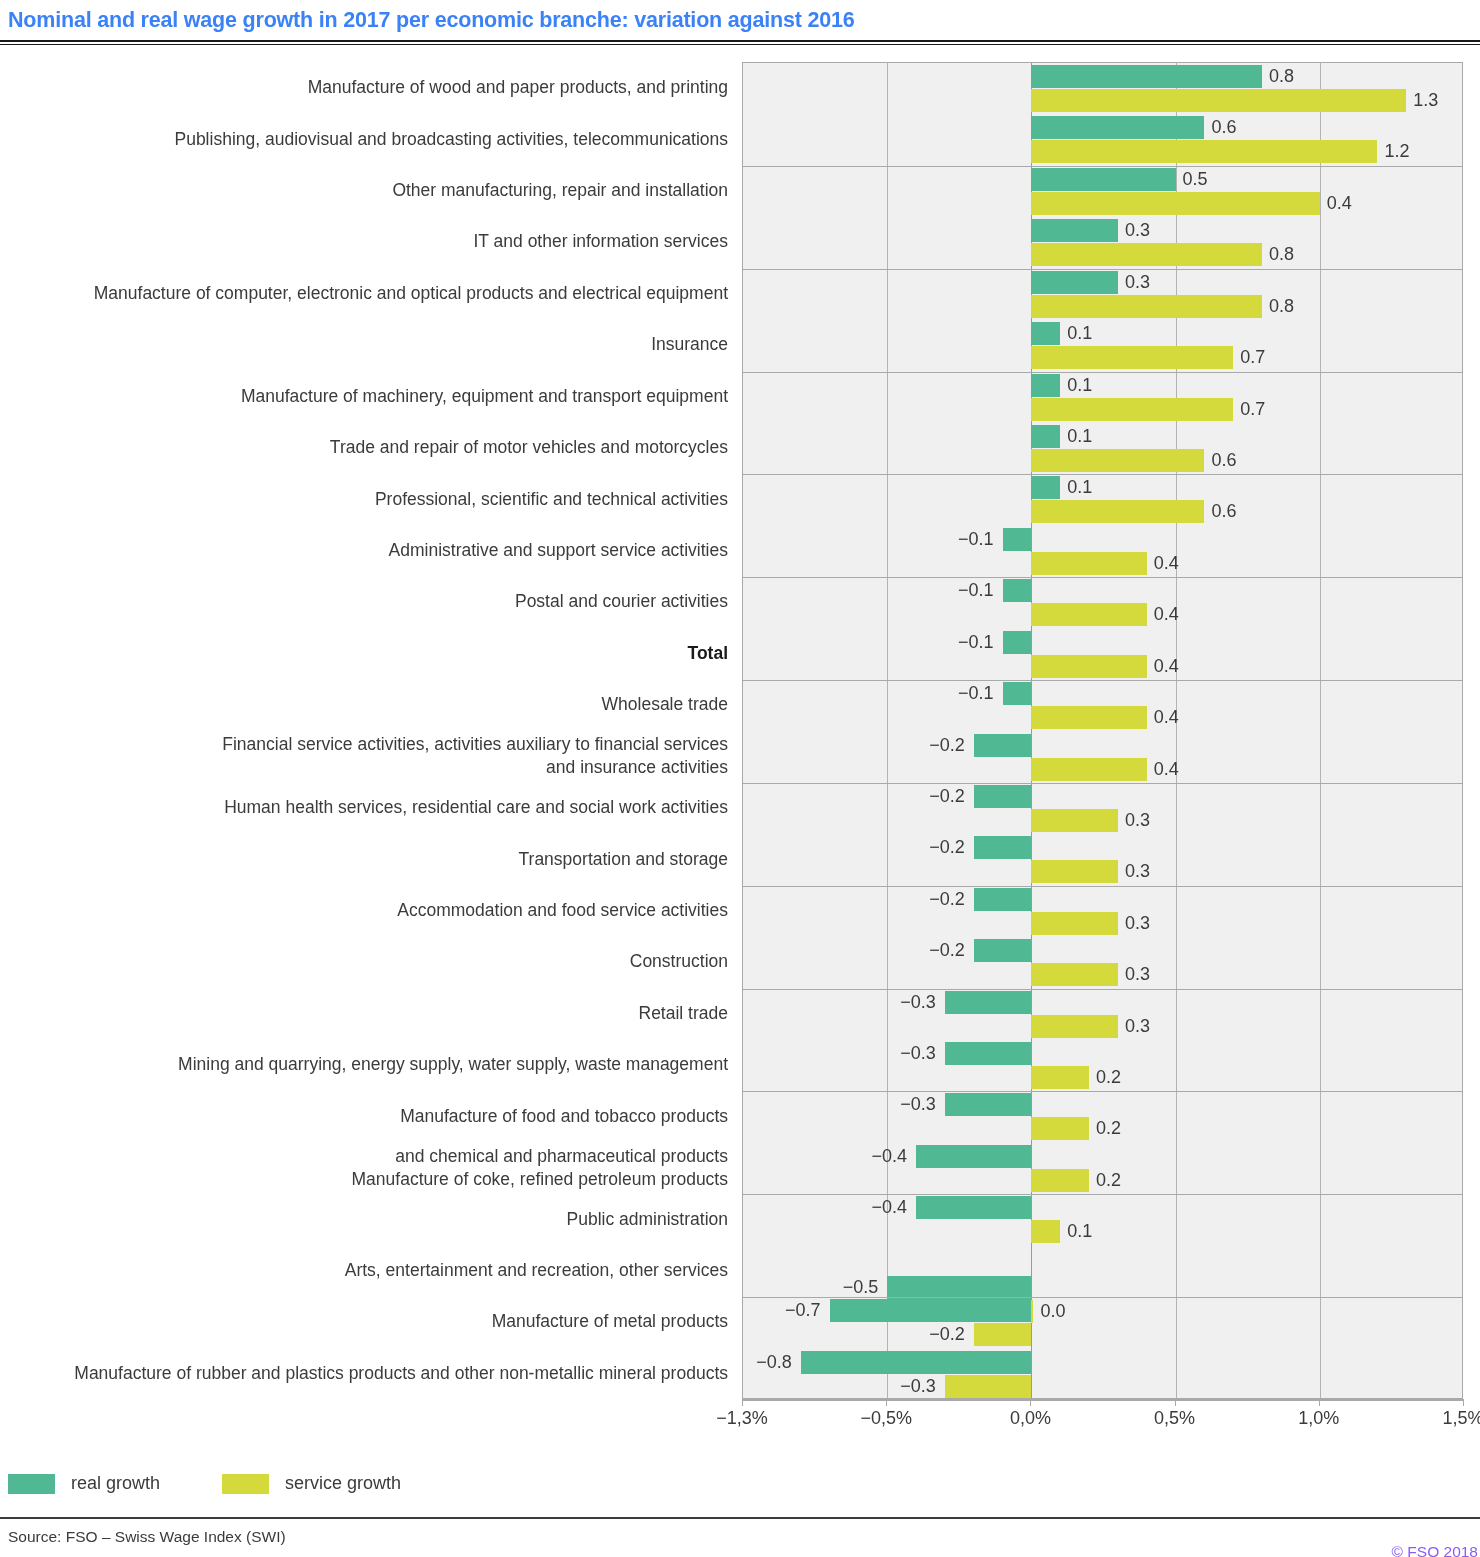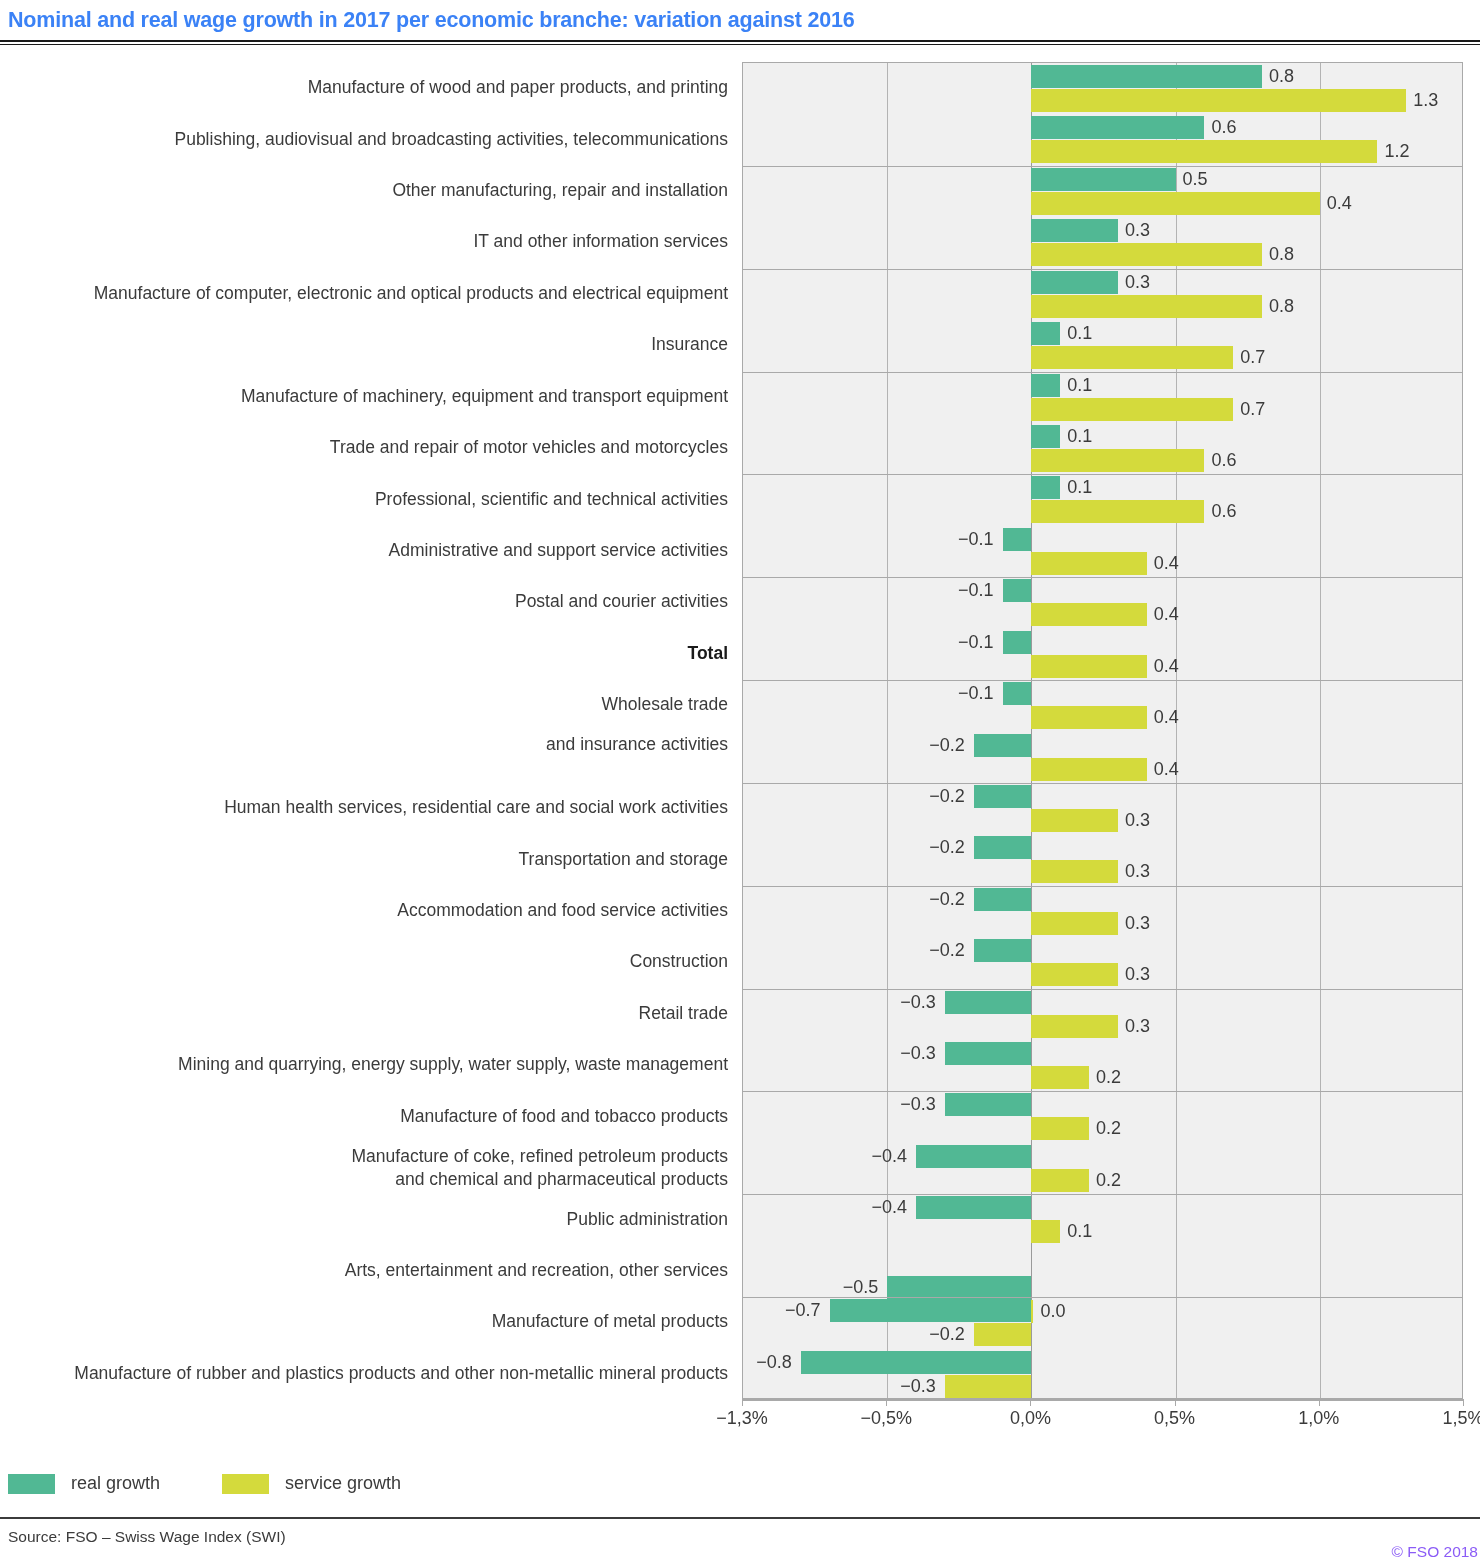--- a/index.html
+++ b/index.html
@@ -207,20 +207,21 @@
       <div class="cat" style="top: 528.442px;">
         <div>Postal and courier activities</div>
       </div>
       <div class="cat bold" style="top: 579.865px;">
         <div>Total</div>
       </div>
       <div class="cat" style="top: 631.288px;">
         <div>Wholesale trade</div>
       </div>
       <div class="cat" style="top: 671.212px;">
+        <div>Financial service activities, activities auxiliary to financial services</div>
         <div>and insurance activities</div>
       </div>
       <div class="cat" style="top: 734.135px;">
         <div>Human health services, residential care and social work activities</div>
       </div>
       <div class="cat" style="top: 785.558px;">
         <div>Transportation and storage</div>
       </div>
       <div class="cat" style="top: 836.981px;">
         <div>Accommodation and food service activities</div>
@@ -231,22 +232,22 @@
       <div class="cat" style="top: 939.827px;">
         <div>Retail trade</div>
       </div>
       <div class="cat" style="top: 991.25px;">
         <div>Mining and quarrying, energy supply, water supply, waste management</div>
       </div>
       <div class="cat" style="top: 1042.67px;">
         <div>Manufacture of food and tobacco products</div>
       </div>
       <div class="cat" style="top: 1082.6px;">
+        <div>and chemical and pharmaceutical products</div>
         <div>Manufacture of coke, refined petroleum products</div>
-        <div>and chemical and pharmaceutical products</div>
       </div>
       <div class="cat" style="top: 1145.52px;">
         <div>Public administration</div>
       </div>
       <div class="cat" style="top: 1196.94px;">
         <div>Arts, entertainment and recreation, other services</div>
       </div>
       <div class="cat" style="top: 1248.37px;">
         <div>Manufacture of metal products</div>
       </div>

